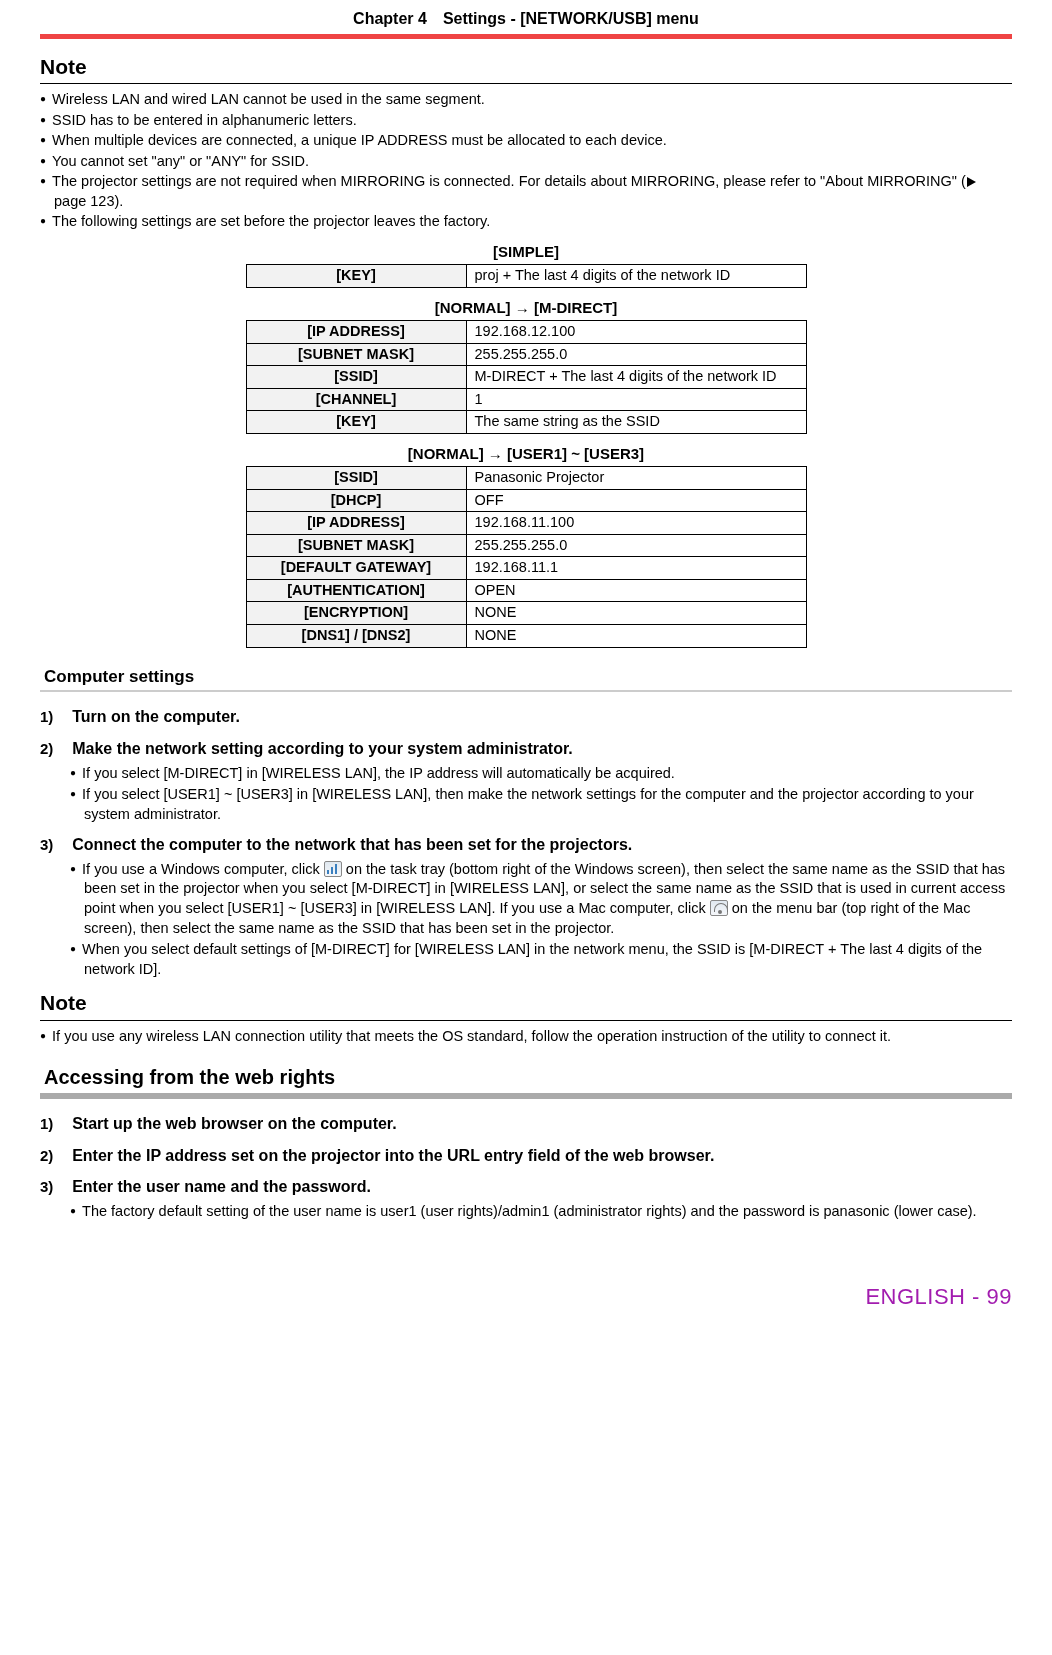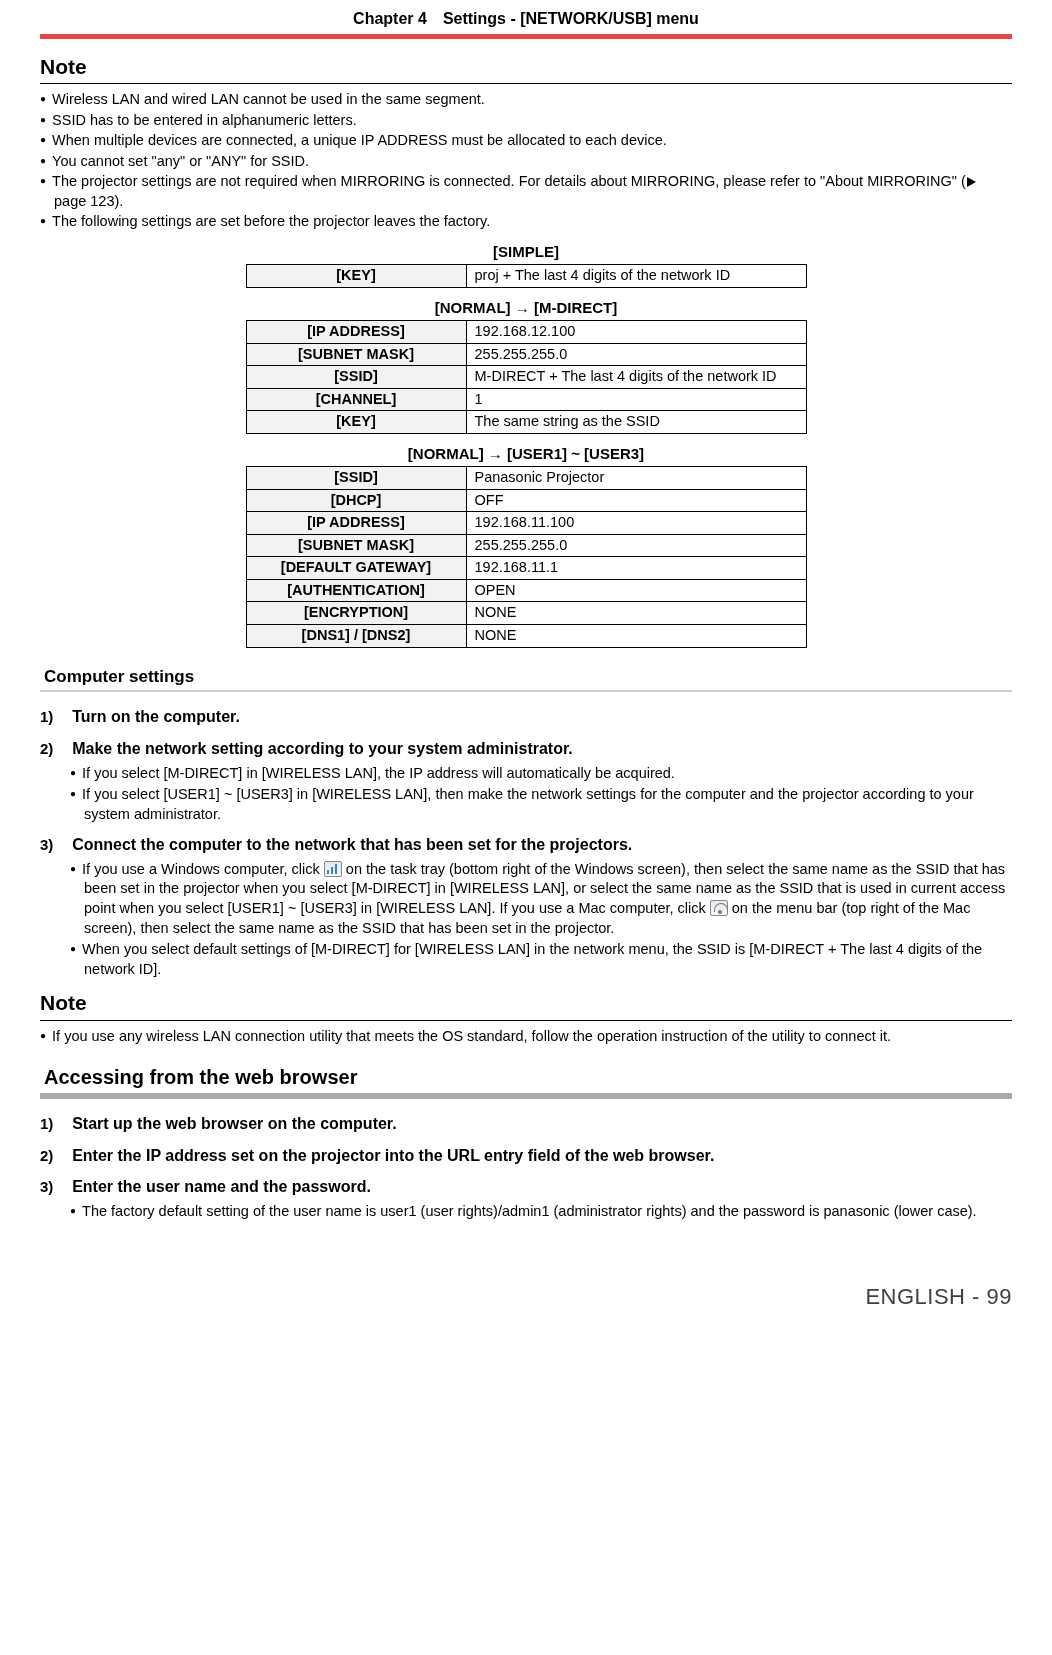--- a/index.html
+++ b/index.html
@@ -135,21 +135,21 @@
     display:inline-block; width:0; height:0;
     border-top:5px solid transparent;
     border-bottom:5px solid transparent;
     border-left:9px solid #000;
     vertical-align: -1px;
     margin: 0 2px 0 1px;
   }
   .page-footer {
     text-align: right;
     font-size: 22px;
-    color: #404040;
+    color: #a21caf;
     margin-top: 60px;
     letter-spacing: 0.5px;
   }
 </style>
 </head>
 <body>
 
 <div class="page-header">Chapter 4　Settings - [NETWORK/USB] menu</div>
 
 <div class="note-label">Note</div>
@@ -259,21 +259,21 @@
 <ul class="sub-bullets">
   <li><span>If you use a Windows computer, click </span><span class="icon-box wifi-bars"></span><span> on the task tray (bottom right of the Windows screen), then select the same name as the SSID that has been set in the projector when you select [M-DIRECT] in [WIRELESS LAN], or select the same name as the SSID that is used in current access point when you select [USER1] ~ [USER3] in [WIRELESS LAN]. If you use a Mac computer, click </span><span class="icon-box wifi-fan"></span><span> on the menu bar (top right of the Mac screen), then select the same name as the SSID that has been set in the projector.</span></li>
   <li>When you select default settings of [M-DIRECT] for [WIRELESS LAN] in the network menu, the SSID is [M-DIRECT + The last 4 digits of the network ID].</li>
 </ul>
 
 <div class="note-label">Note</div>
 <ul class="bullets">
   <li>If you use any wireless LAN connection utility that meets the OS standard, follow the operation instruction of the utility to connect it.</li>
 </ul>
 
-<div class="section-heading-major">Accessing from the web browser</div>
+<div class="section-heading-major">Accessing from the web rights</div>
 
 <div class="step">
   <span class="step-num">1)</span>
   <span class="step-title">Start up the web browser on the computer.</span>
 </div>
 <div class="step">
   <span class="step-num">2)</span>
   <span class="step-title">Enter the IP address set on the projector into the URL entry field of the web browser.</span>
 </div>
 <div class="step">

